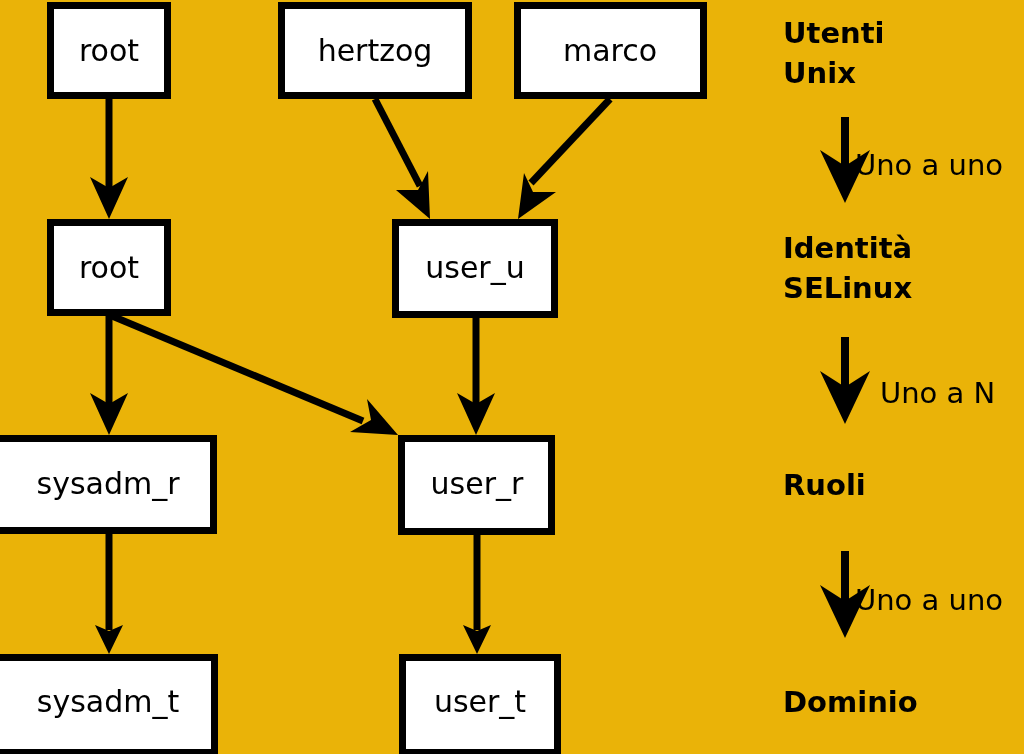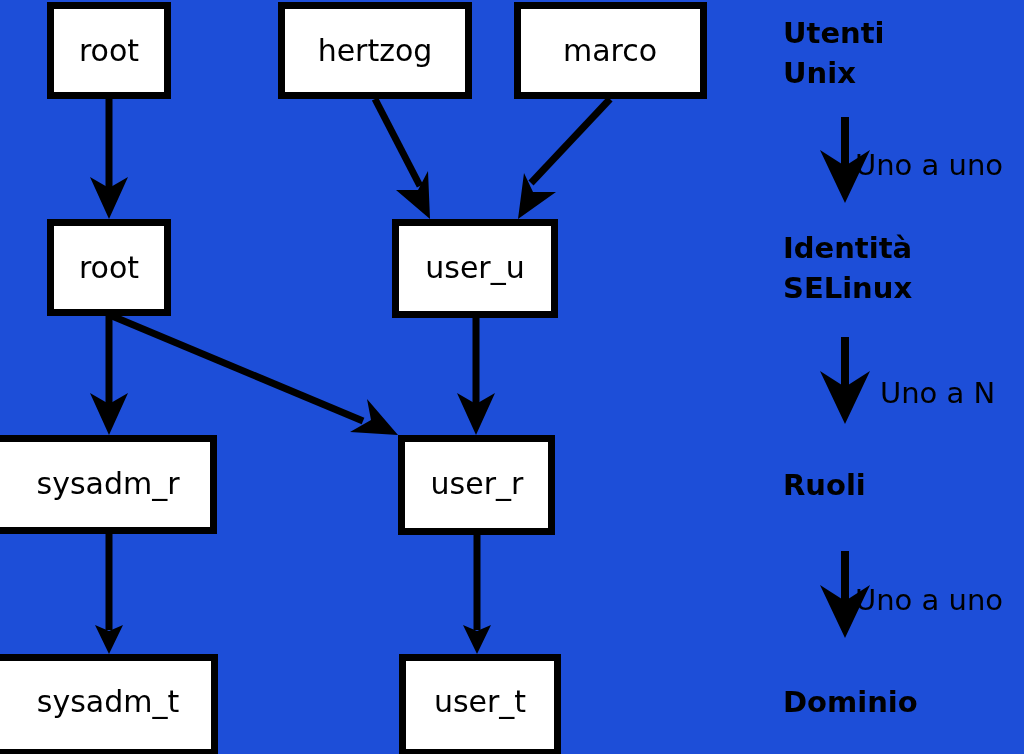--- a/index.html
+++ b/index.html
@@ -7,21 +7,21 @@
     padding: 0;
     background: #ffffff;
   }
   body {
     font-family: "DejaVu Sans", sans-serif;
   }
   #canvas {
     position: relative;
     width: 1024px;
     height: 754px;
-    background: #1d4ed8;
+    background: #eab308;
     overflow: hidden;
   }
   #diagram-svg {
     position: absolute;
     left: 0;
     top: 0;
     width: 1024px;
     height: 754px;
   }
   .node-label {

